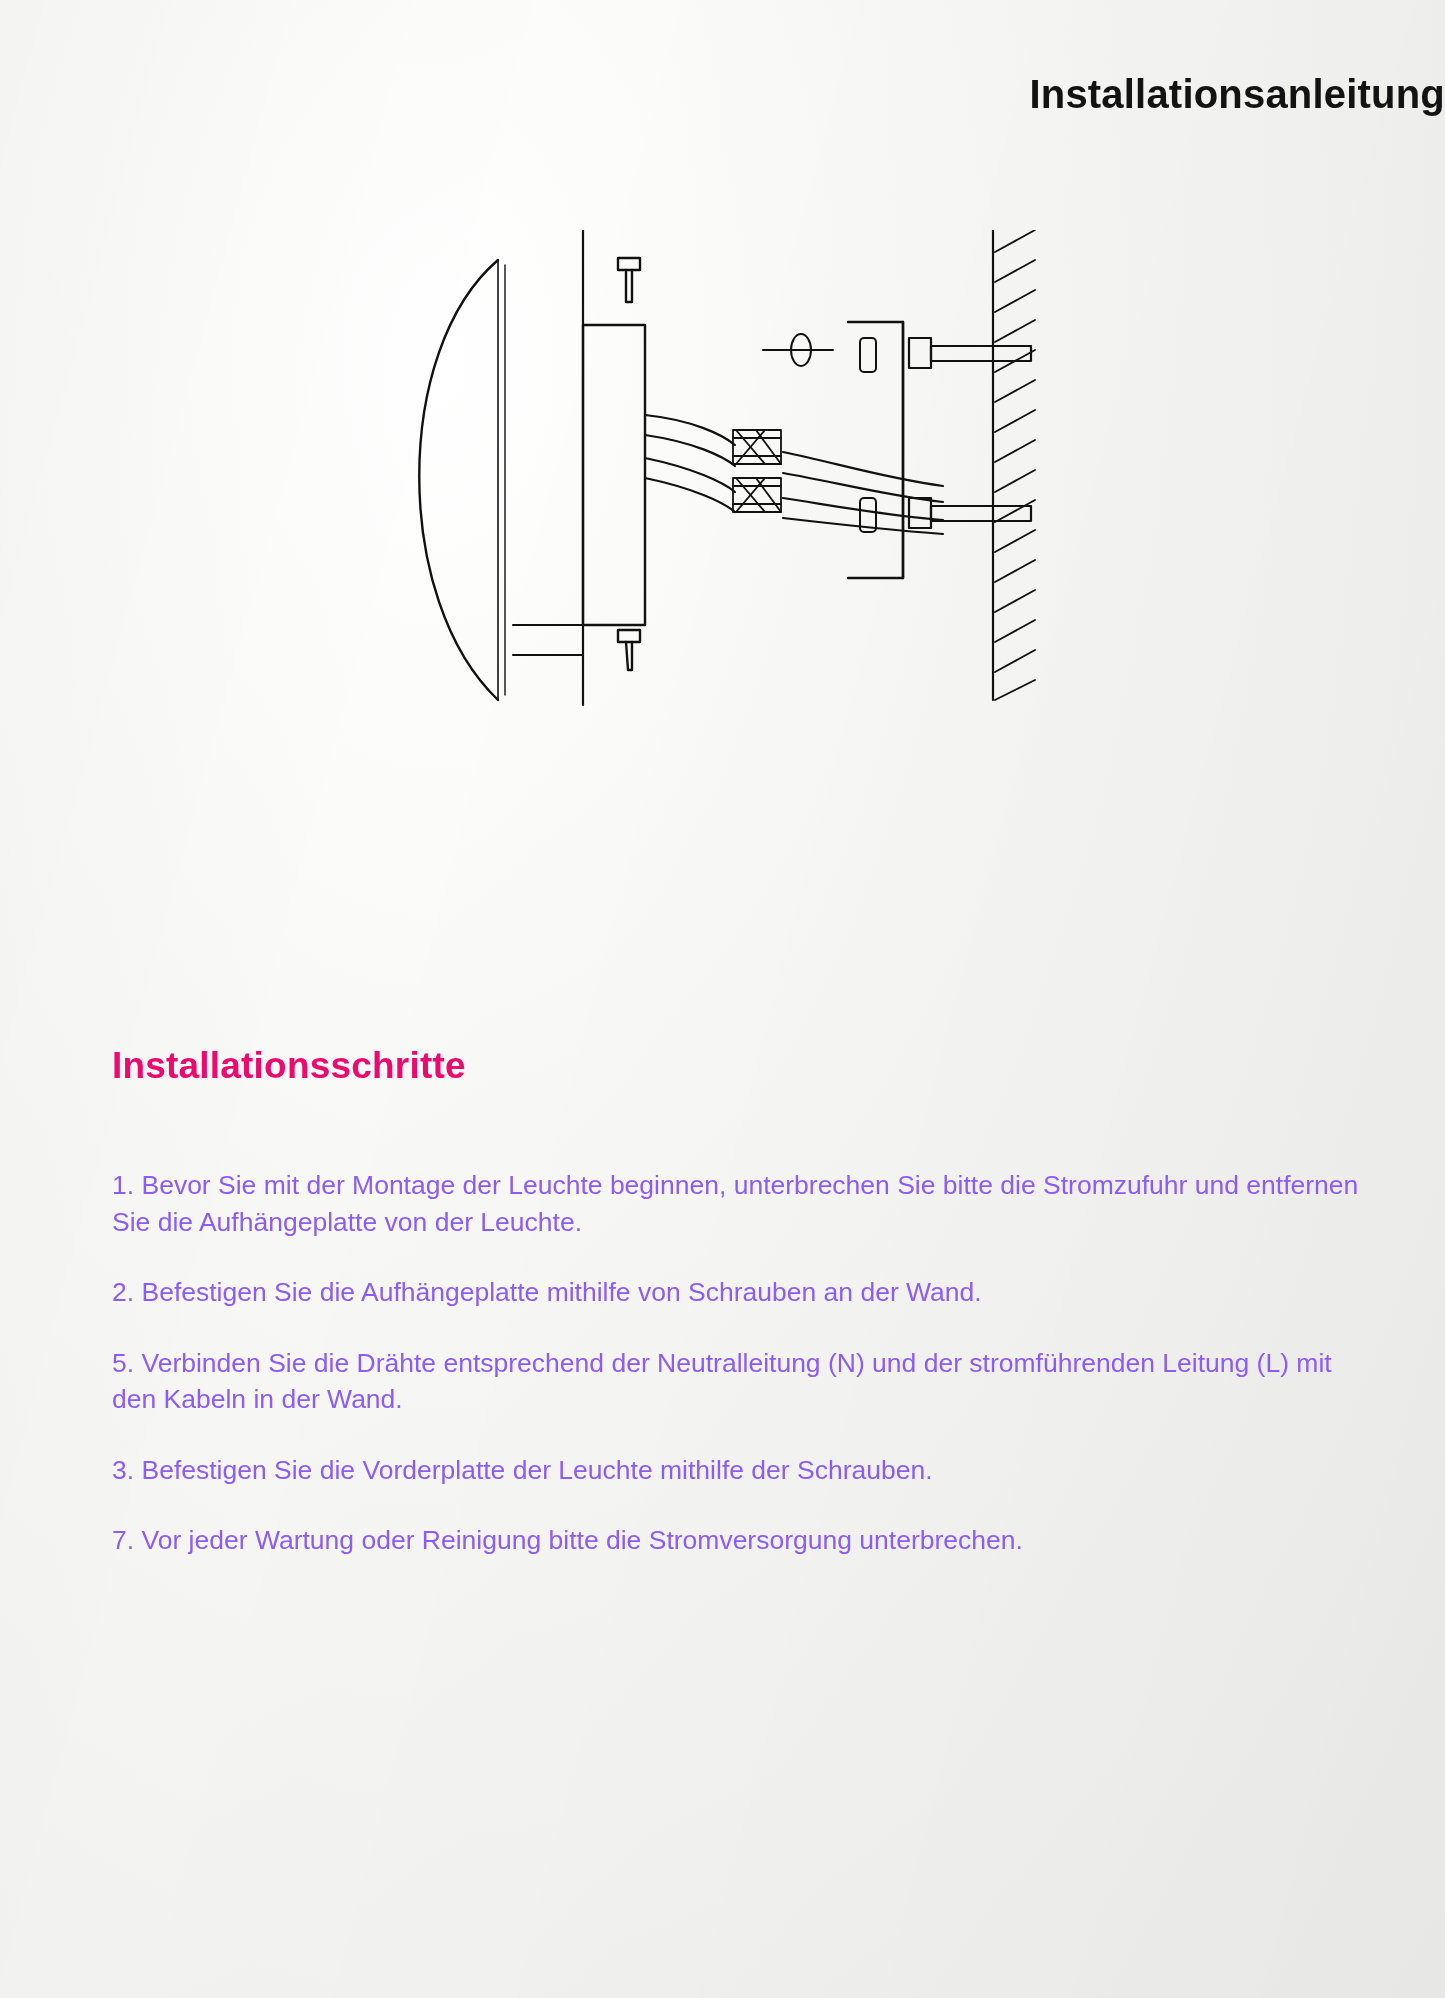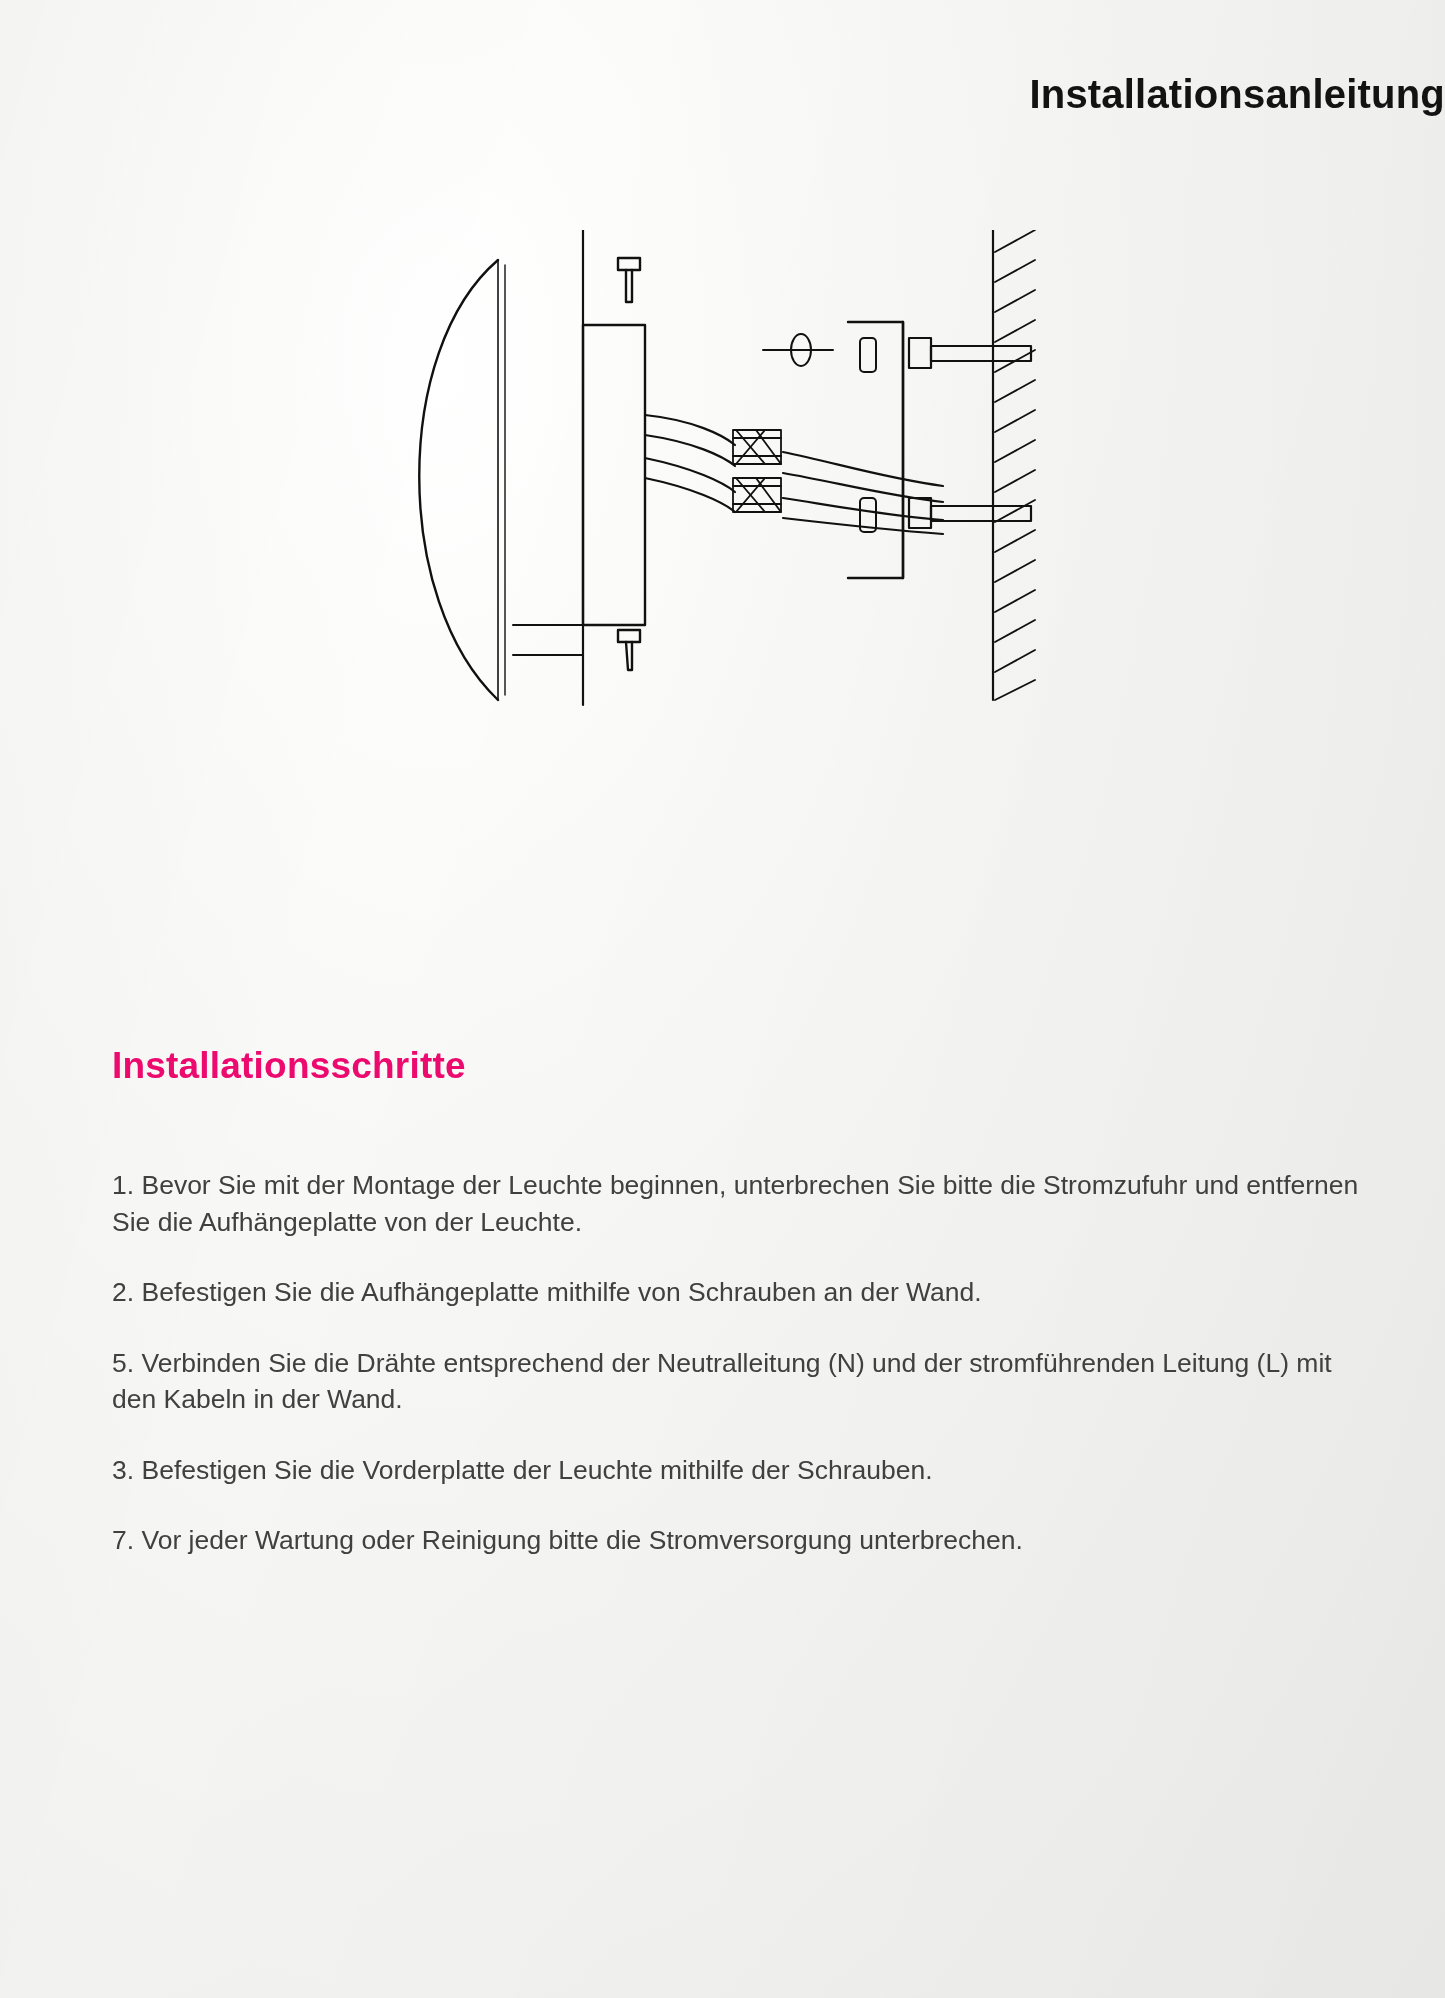--- a/index.html
+++ b/index.html
@@ -68,21 +68,21 @@
   }
   .steps {
     position: absolute;
     top: 1155px;
     left: 112px;
     width: 1300px;
   }
   .step {
     font-size: 26.5px;
     line-height: 1.38;
-    color: #404040;
+    color: #8b5cf6;
     margin-bottom: 34px;
     max-width: 1270px;
     margin-top: 12px;
   }
   .step:last-child {
     margin-bottom: 0;
   }
 </style>
 </head>
 <body>

